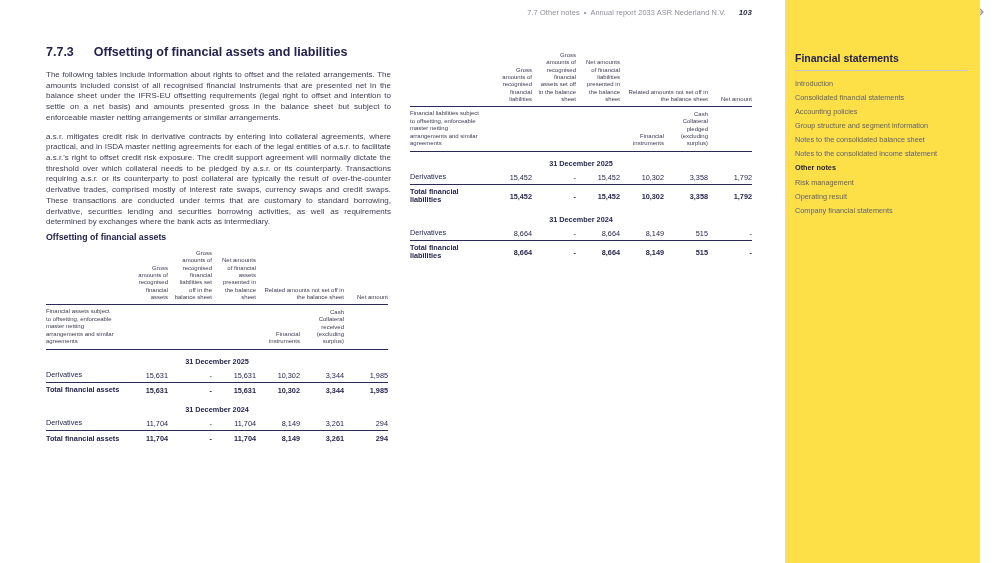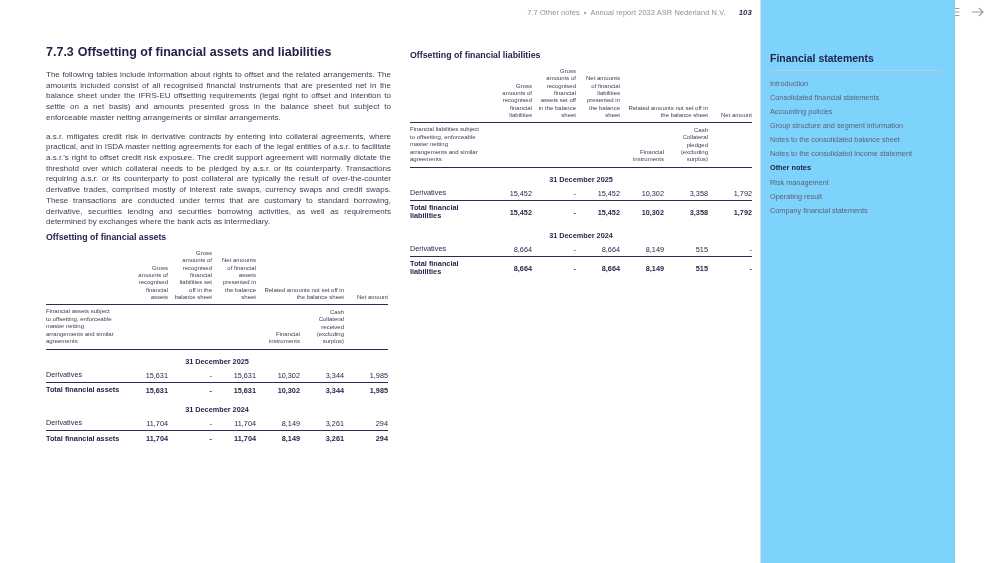--- a/index.html
+++ b/index.html
@@ -21,21 +21,21 @@
     position:absolute; top:7px; right:16px;
     display:flex; align-items:center; gap:11px;
   }
   .controls .ctrl { display:inline-flex; cursor:pointer; }
 
   
   .heading {
     position:absolute; left:46px; top:45px;
     font-size:12.5px; font-weight:bold; color:#23234d;
   }
-  .heading .ht { margin-left:4px; }
+  .heading .ht { margin-left:20px; }
   .bodytext {
     position:absolute; left:46px; top:70px; width:345px;
     font-size:8px; line-height:1.34; color:#3c3c55; text-align:justify;
   }
   .bodytext p + p { margin-top:8px; }
 
   
   .tblwrap { position:absolute; width:342px; }
   .tblwrap.liab  { left:410px; top:50px; }
   .tblwrap.asset { left:46px;  top:232px; }
@@ -55,22 +55,22 @@
   }
   .fin .sub { vertical-align:bottom; }
   .fin td { font-size:7.3px; color:#26264e;text-align:center; }
   .fin td.num { text-align:right; padding:2.4px 0 2.4px 4px; }
   .fin td.row-label { text-align:left; padding:2.4px 2px 2.4px 0; line-height:1.15; }
   .fin tr.period-row td.period { font-weight:bold; padding:7px 0 2.5px 0; }
   .fin tr.total-row td { font-weight:bold; border-top:1px solid #2a2a55; padding-top:3px; padding-bottom:3px; }
 
   
   .sidebar {
-    position:absolute; left:760px; top:0; width:195px; height:563px;
-    border-left:1px solid #dcdce2; padding:52px 12px 0 9px; background:#7dd3fc;
+    position:absolute; left:785px; top:0; width:195px; height:563px;
+    border-left:1px solid #dcdce2; padding:52px 12px 0 9px; background:#fde047;
   }
   .sidebar-title { font-size:10.5px; font-weight:bold; color:#23234d; margin-bottom:6px; }
   .sidebar-rule { border-top:1px solid #c6c6cf; margin-bottom:6px; }
   .nav-item {
     font-size:7.3px; line-height:1.2; color:#5f5f70;
     padding:2.7px 0; cursor:pointer; white-space:nowrap;
   }
   .nav-item.active { font-weight:bold; color:#1f1f3d; }
 </style>
 </head>
@@ -101,21 +101,20 @@
 <div class="heading">
   <span>7.7.3</span><span class="ht">Offsetting of financial assets and liabilities</span>
 </div>
 
 <div class="bodytext">
   <p>The following tables include information about rights to offset and the related arrangements. The amounts included consist of all recognised financial instruments that are presented net in the balance sheet under the IFRS-EU offsetting requirements (legal right to offset and intention to settle on a net basis) and amounts presented gross in the balance sheet but subject to enforceable master netting arrangements or similar arrangements.</p>
   <p>a.s.r. mitigates credit risk in derivative contracts by entering into collateral agreements, where practical, and in ISDA master netting agreements for each of the legal entities of a.s.r. to facilitate a.s.r.'s right to offset credit risk exposure. The credit support agreement will normally dictate the threshold over which collateral needs to be pledged by a.s.r. or its counterparty. Transactions requiring a.s.r. or its counterparty to post collateral are typically the result of over-the-counter derivative trades, comprised mostly of interest rate swaps, currency swaps and credit swaps. These transactions are conducted under terms that are customary to standard borrowing, derivative, securities lending and securities borrowing activities, as well as requirements determined by exchanges where the bank acts as intermediary.</p>
 </div>
 
 <div class="tblwrap liab">
-  <div class="tbl-title">Offsetting of financial liabilities</div>
   <table class="fin">
       <colgroup>
         <col style="width: 78px;">
         <col style="width: 44px;">
         <col style="width: 44px;">
         <col style="width: 44px;">
         <col style="width: 44px;">
         <col style="width: 44px;">
         <col style="width: 44px;">
       </colgroup>

